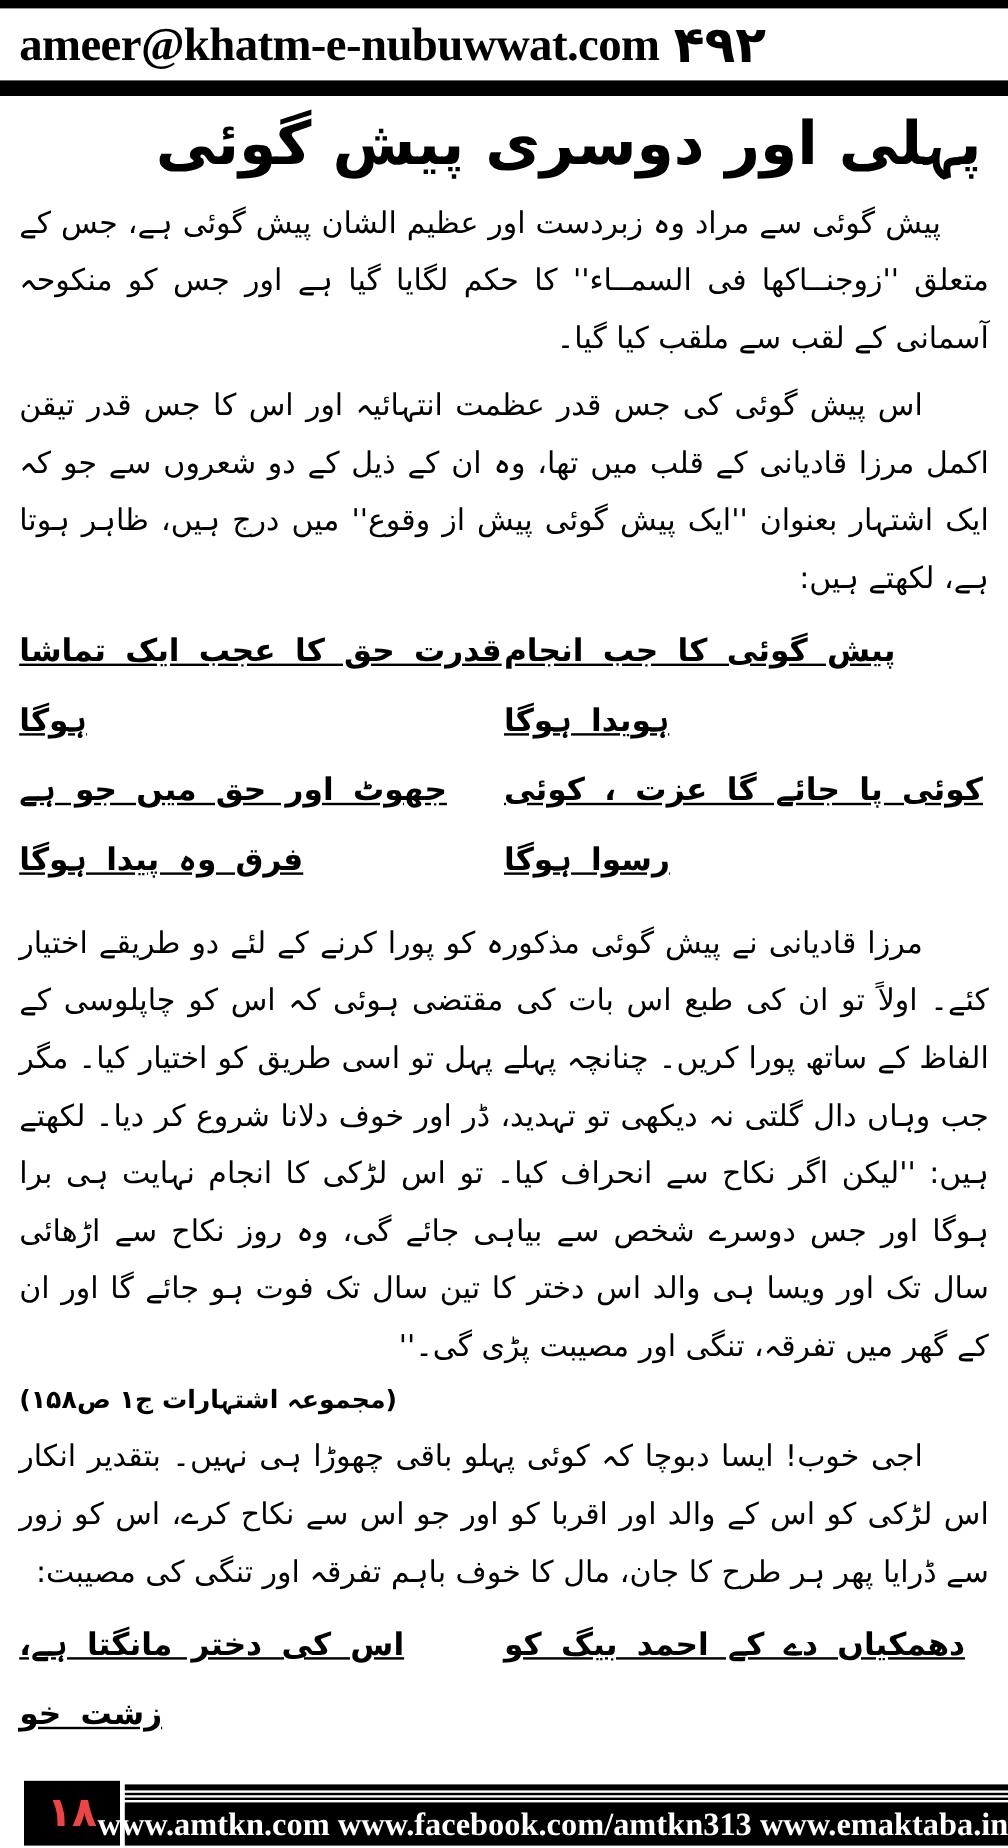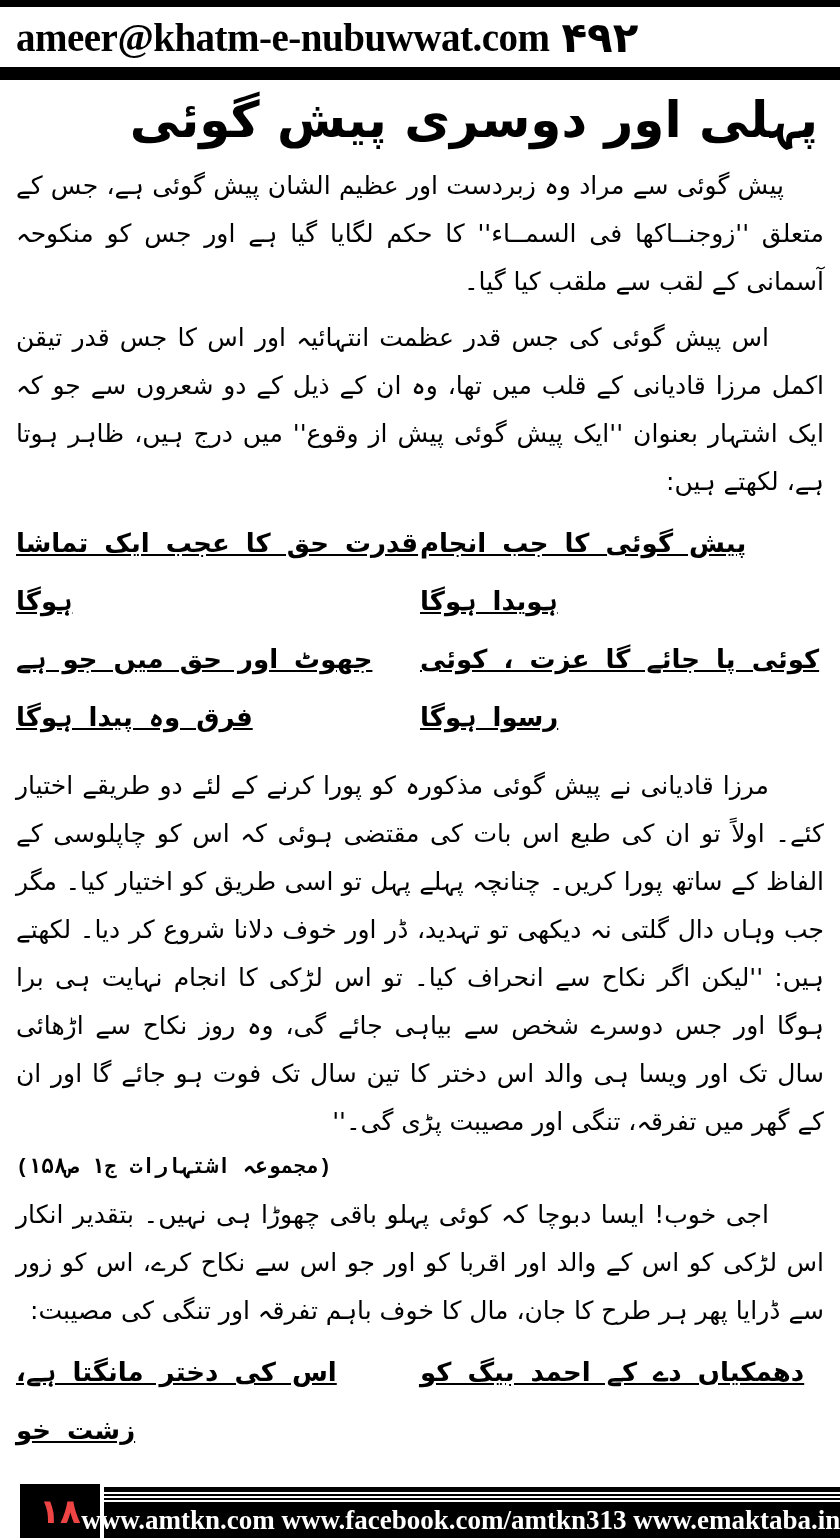--- a/index.html
+++ b/index.html
@@ -10,21 +10,21 @@
   .top-line{height:7px;background:#000;}
   .header{display:flex;align-items:center;padding:8px 16px 4px 16px;}
   .email{font-family:"Liberation Serif",serif;font-weight:bold;font-size:39px;letter-spacing:-0.5px;}
   .page-num{font-size:42px;font-weight:bold;margin-left:12px;line-height:40px;}
   .book-title{margin-left:auto;font-size:25px;font-weight:bold;direction:rtl;}
   .thick-rule{height:13px;background:#000;margin-top:3px;}
   .content{direction:rtl;padding:4px 16px 0 16px;}
   .heading{font-size:50px;font-weight:bold;text-align:right;margin:8px 6px 14px 0;line-height:56px;}
   .para{font-size:25px;font-weight:normal;line-height:48px;text-align:justify;margin:0 0 8px 0;text-indent:55px;}
   .para.no-indent{text-indent:40px;}
-  .citation{text-align:left;font-size:21px;font-weight:bold;margin:2px 0 12px 0;direction:rtl;font-family:Liberation Mono, monospace;}
+  .citation{text-align:left;font-size:21px;font-weight:bold;margin:2px 0 12px 0;direction:rtl;}
   .couplet{margin:6px 0 16px 0;}
   .verse{display:flex;direction:rtl;font-size:26px;font-weight:bold;line-height:58px;}
   .verse span{flex:1;text-align:left;word-spacing:7px;text-decoration:underline;}
   .footer{position:absolute;left:0;right:0;bottom:0;height:58px;background:#fff;}
   .page-box{position:absolute;left:20px;bottom:2px;width:80px;height:54px;background:#000;color:#ef4444;
     display:flex;align-items:center;justify-content:center;font-size:34px;font-weight:bold;}
   .bar-stack{position:absolute;left:104px;right:0;bottom:2px;}
   .line-a{height:5px;background:#000;margin-bottom:2px;}
   .line-b{height:2px;background:#000;margin-bottom:2px;}
   .links-bar{height:36px;background:#000;color:#fff;display:flex;align-items:center;justify-content:center;

